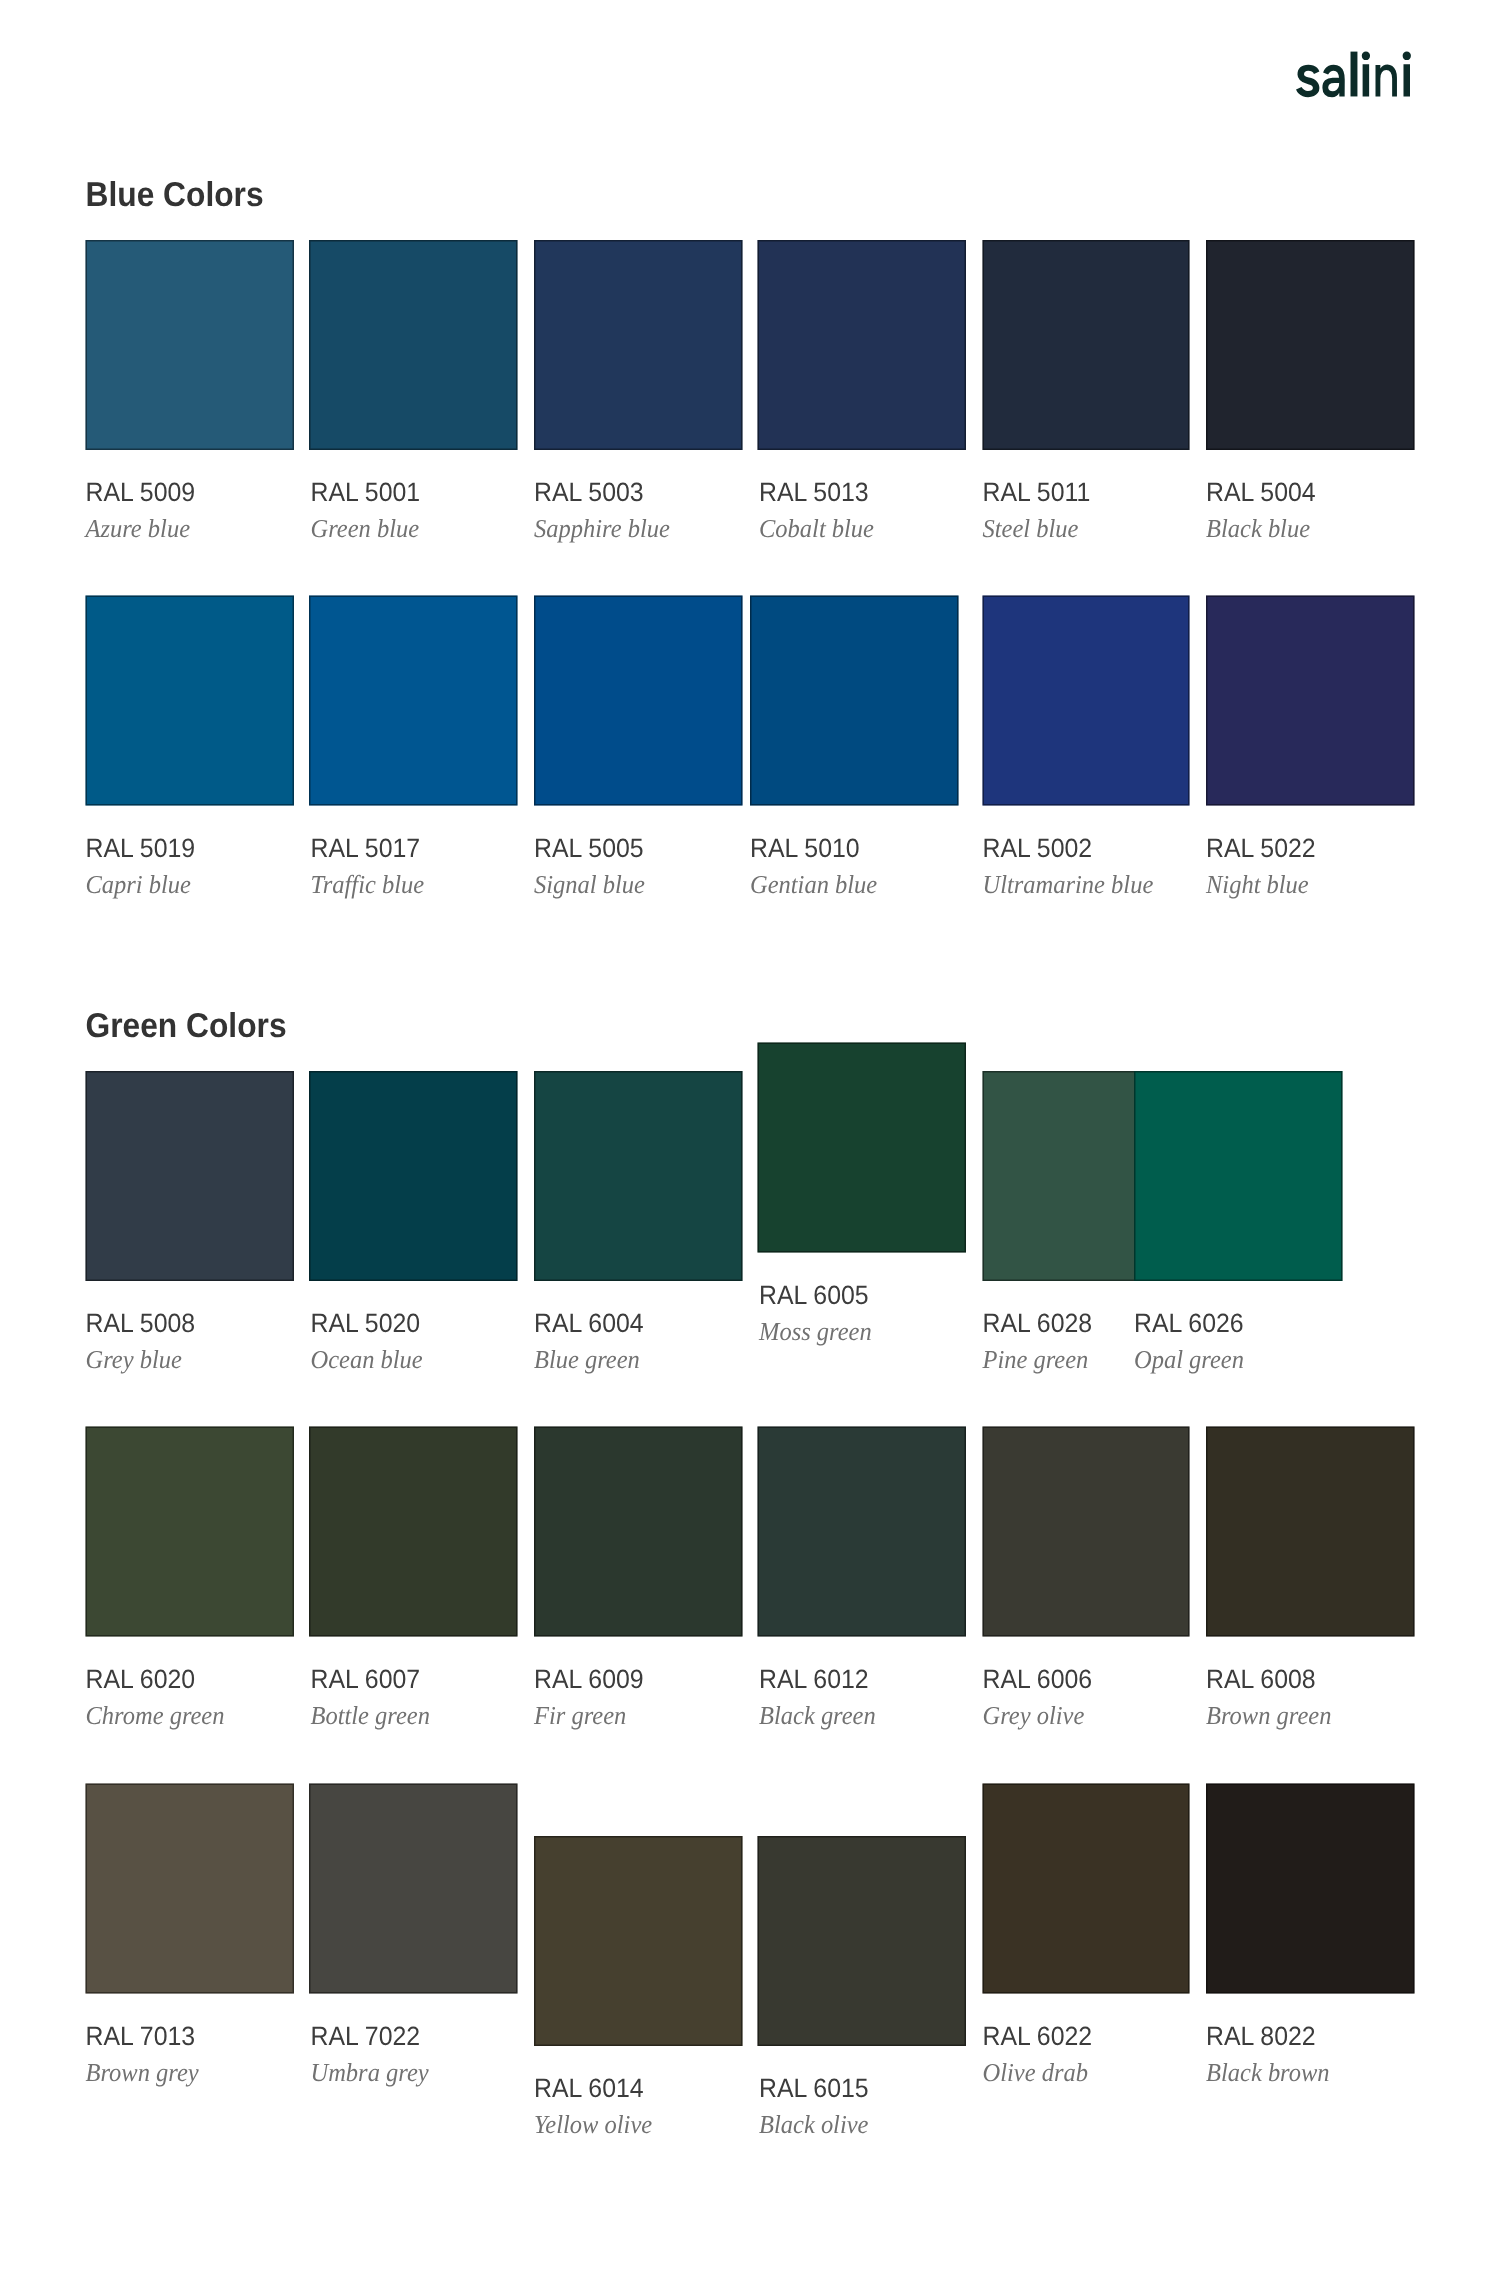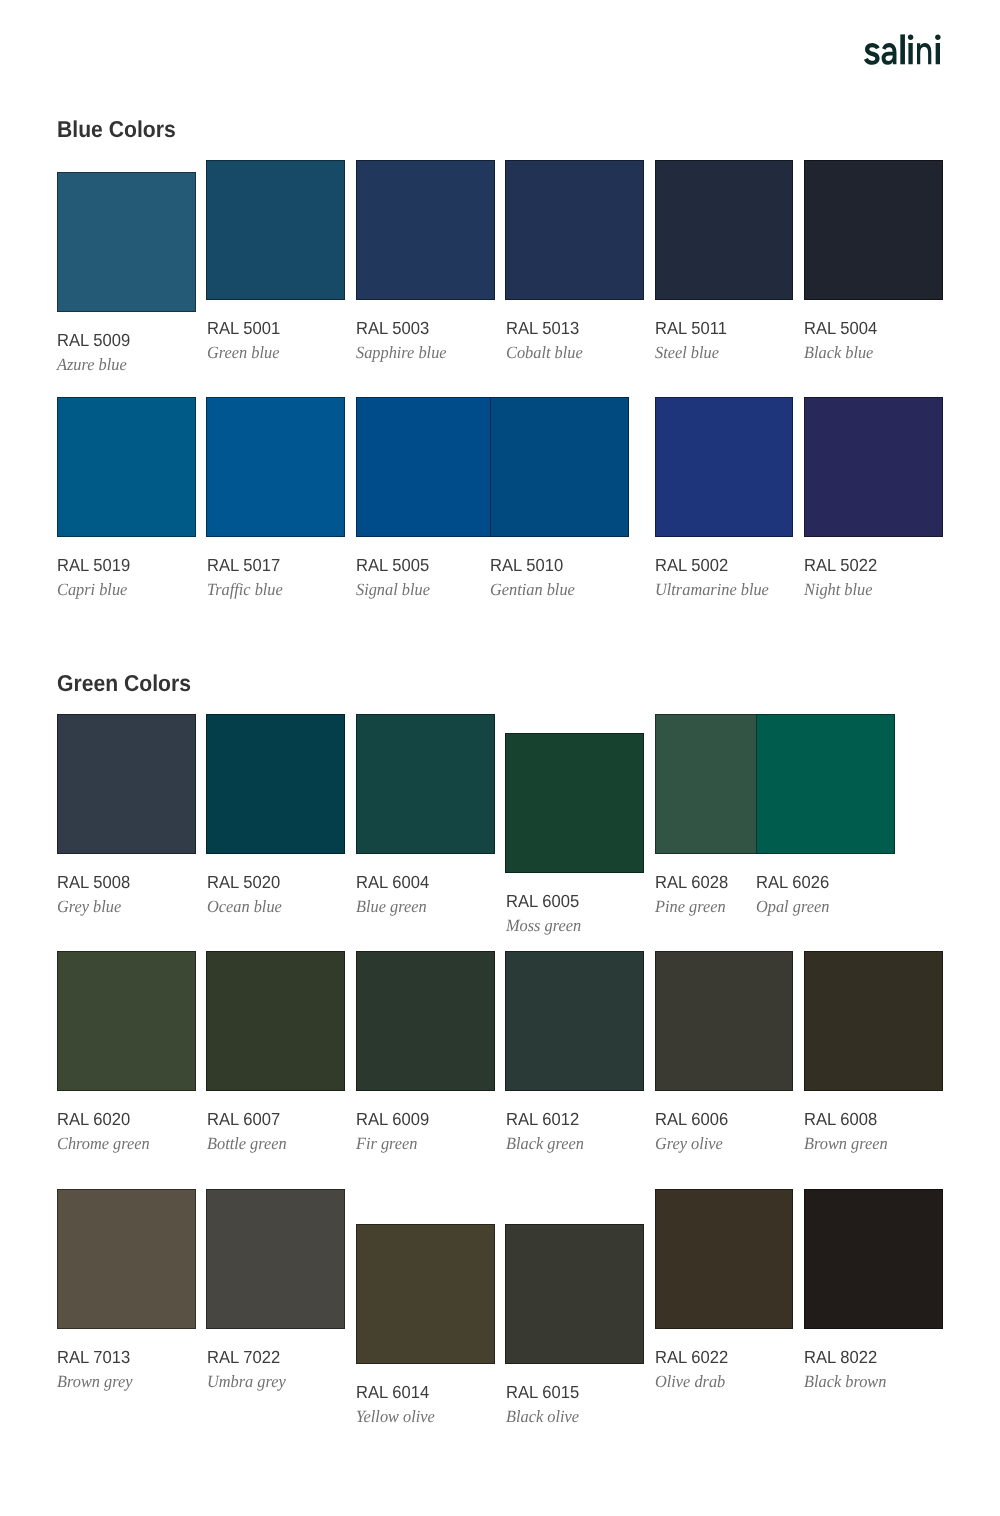--- a/index.html
+++ b/index.html
@@ -78,21 +78,21 @@
           <path d="M43.84 5.23Q43.84 4.03 44.64 3.22Q45.44 2.40 46.62 2.40Q47.76 2.40 48.56 3.22Q49.36 4.03 49.36 5.23Q49.36 6.44 48.56 7.25Q47.76 8.07 46.62 8.07Q45.44 8.07 44.64 7.25Q43.84 6.44 43.84 5.23ZM48.75 10.90V32.30H44.41V10.90Z"></path>
           <path d="M67.30 19.91V32.30H64.09V20.55Q64.09 17.73 63.04 16.23Q61.99 14.72 60.18 14.72Q58.36 14.72 57.30 16.23Q56.23 17.73 56.23 20.55V32.30H53.00V11.29H56.23V13.69Q57.03 12.39 58.26 11.67Q59.50 10.94 60.89 10.94Q62.73 10.94 64.19 11.97Q65.65 13.00 66.48 15.02Q67.30 17.05 67.30 19.91Z"></path>
           <path d="M71.09 5.23Q71.09 4.03 71.89 3.22Q72.69 2.40 73.87 2.40Q75.01 2.40 75.81 3.22Q76.61 4.03 76.61 5.23Q76.61 6.44 75.81 7.25Q75.01 8.07 73.87 8.07Q72.69 8.07 71.89 7.25Q71.09 6.44 71.09 5.23ZM76.00 10.90V32.30H71.66V10.90Z"></path>
         </g>
       </svg>
     </div>
 
     <section>
       <h2 class="section-title" style="left:57.0px;top:118.1px">Blue Colors</h2>
       <div class="swatch-row">
-        <div class="cell" style="left:57.0px;top:172px;width:138.8px;height:216px">
+        <div class="cell" style="left:57.0px;top:160.0px;width:138.8px;height:216px">
           <div class="swatch" style="width: 138.8px; height: 139.9px; background-color: rgb(37, 90, 119);"></div>
           <div class="code" style="top:159.8px">RAL 5009</div>
           <div class="name" style="top:183.8px">Azure blue</div>
         </div>
         <div class="cell" style="left:206.4px;top:160.0px;width:138.8px;height:237.4px">
           <div class="swatch" style="width: 138.8px; height: 139.9px; background-color: rgb(22, 74, 102);"></div>
           <div class="code" style="top:159.8px">RAL 5001</div>
           <div class="name" style="top:183.8px">Green blue</div>
         </div>
         <div class="cell" style="left:355.8px;top:160.0px;width:138.8px;height:209px">
@@ -125,21 +125,21 @@
         <div class="cell" style="left:206.4px;top:397.4px;width:138.8px;height:237.4px">
           <div class="swatch" style="width: 138.8px; height: 139.9px; background-color: rgb(0, 86, 145);"></div>
           <div class="code" style="top:159.8px">RAL 5017</div>
           <div class="name" style="top:183.8px">Traffic blue</div>
         </div>
         <div class="cell" style="left:355.8px;top:397.4px;width:138.8px;height:237.4px">
           <div class="swatch" style="width: 138.8px; height: 139.9px; background-color: rgb(0, 76, 139);"></div>
           <div class="code" style="top:159.8px">RAL 5005</div>
           <div class="name" style="top:183.8px">Signal blue</div>
         </div>
-        <div class="cell" style="left:490px;top:397.4px;width:138.8px;height:237.4px">
+        <div class="cell" style="left:500px;top:397.4px;width:138.8px;height:237.4px">
           <div class="swatch" style="width: 138.8px; height: 139.9px; background-color: rgb(0, 74, 128);"></div>
           <div class="code" style="top:159.8px">RAL 5010</div>
           <div class="name" style="top:183.8px">Gentian blue</div>
         </div>
         <div class="cell" style="left:654.6px;top:397.4px;width:138.8px;height:237.4px">
           <div class="swatch" style="width: 138.8px; height: 139.9px; background-color: rgb(30, 53, 124);"></div>
           <div class="code" style="top:159.8px">RAL 5002</div>
           <div class="name" style="top:183.8px">Ultramarine blue</div>
         </div>
         <div class="cell" style="left:804.0px;top:397.4px;width:138.8px;height:237.4px">
@@ -160,21 +160,21 @@
         <div class="cell" style="left:206.4px;top:714.0px;width:138.8px;height:237.4px">
           <div class="swatch" style="width: 138.8px; height: 139.9px; background-color: rgb(4, 62, 74);"></div>
           <div class="code" style="top:159.8px">RAL 5020</div>
           <div class="name" style="top:183.8px">Ocean blue</div>
         </div>
         <div class="cell" style="left:355.8px;top:714.0px;width:138.8px;height:237.4px">
           <div class="swatch" style="width: 138.8px; height: 139.9px; background-color: rgb(21, 69, 67);"></div>
           <div class="code" style="top:159.8px">RAL 6004</div>
           <div class="name" style="top:183.8px">Blue green</div>
         </div>
-        <div class="cell" style="left:505.2px;top:733px;width:138.8px;height:196px">
+        <div class="cell" style="left:505.2px;top:695px;width:138.8px;height:196px">
           <div class="swatch" style="width: 138.8px; height: 139.9px; background-color: rgb(23, 66, 47);"></div>
           <div class="code" style="top:159.8px">RAL 6005</div>
           <div class="name" style="top:183.8px">Moss green</div>
         </div>
         <div class="cell" style="left:654.6px;top:714.0px;width:138.8px;height:239px">
           <div class="swatch" style="width: 138.8px; height: 139.9px; background-color: rgb(50, 84, 69);"></div>
           <div class="code" style="top:159.8px">RAL 6028</div>
           <div class="name" style="top:183.8px">Pine green</div>
         </div>
         <div class="cell" style="left:756px;top:714.0px;width:138.8px;height:237px">

